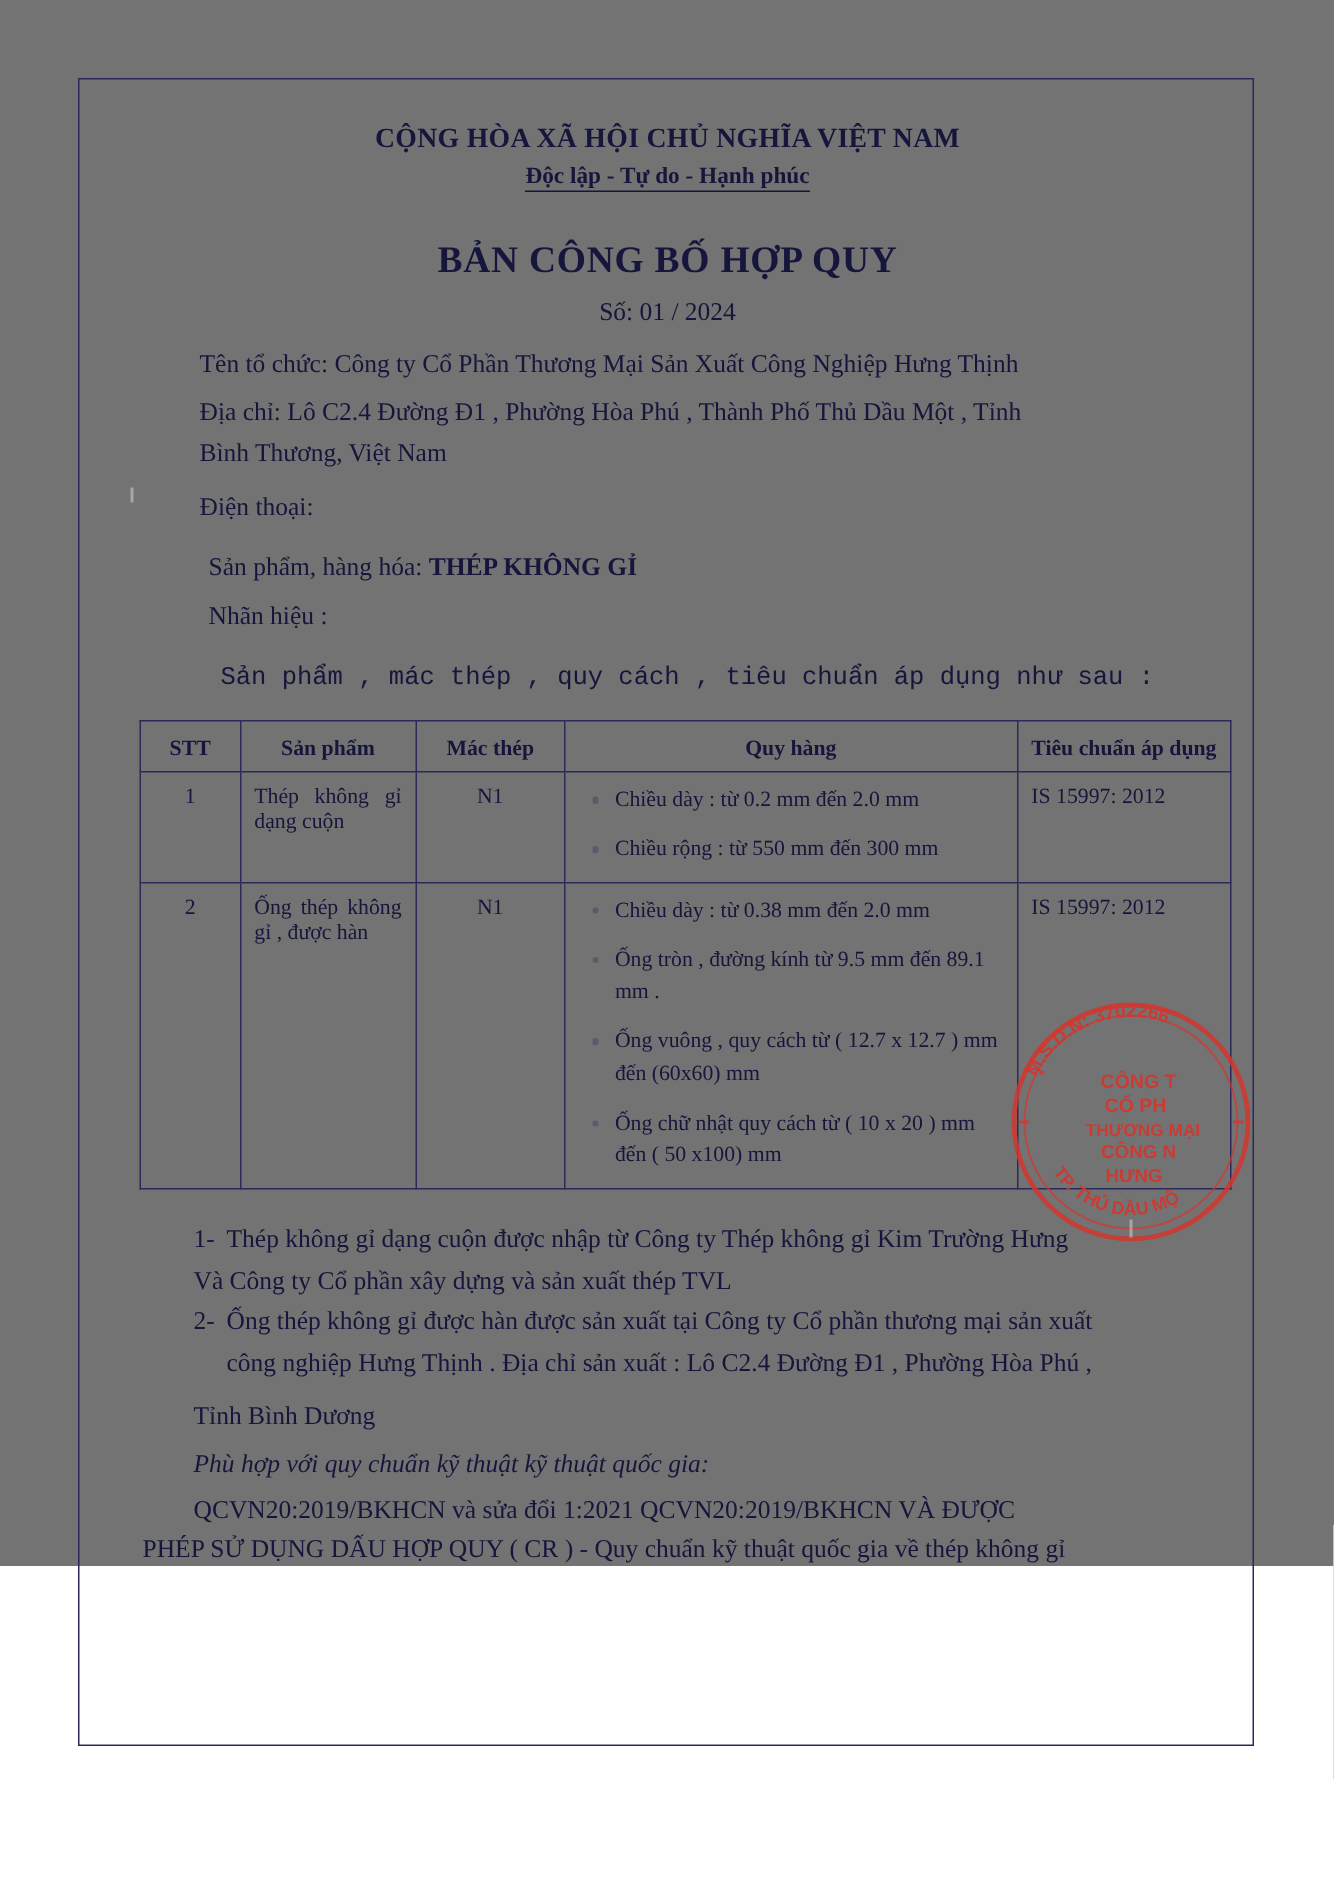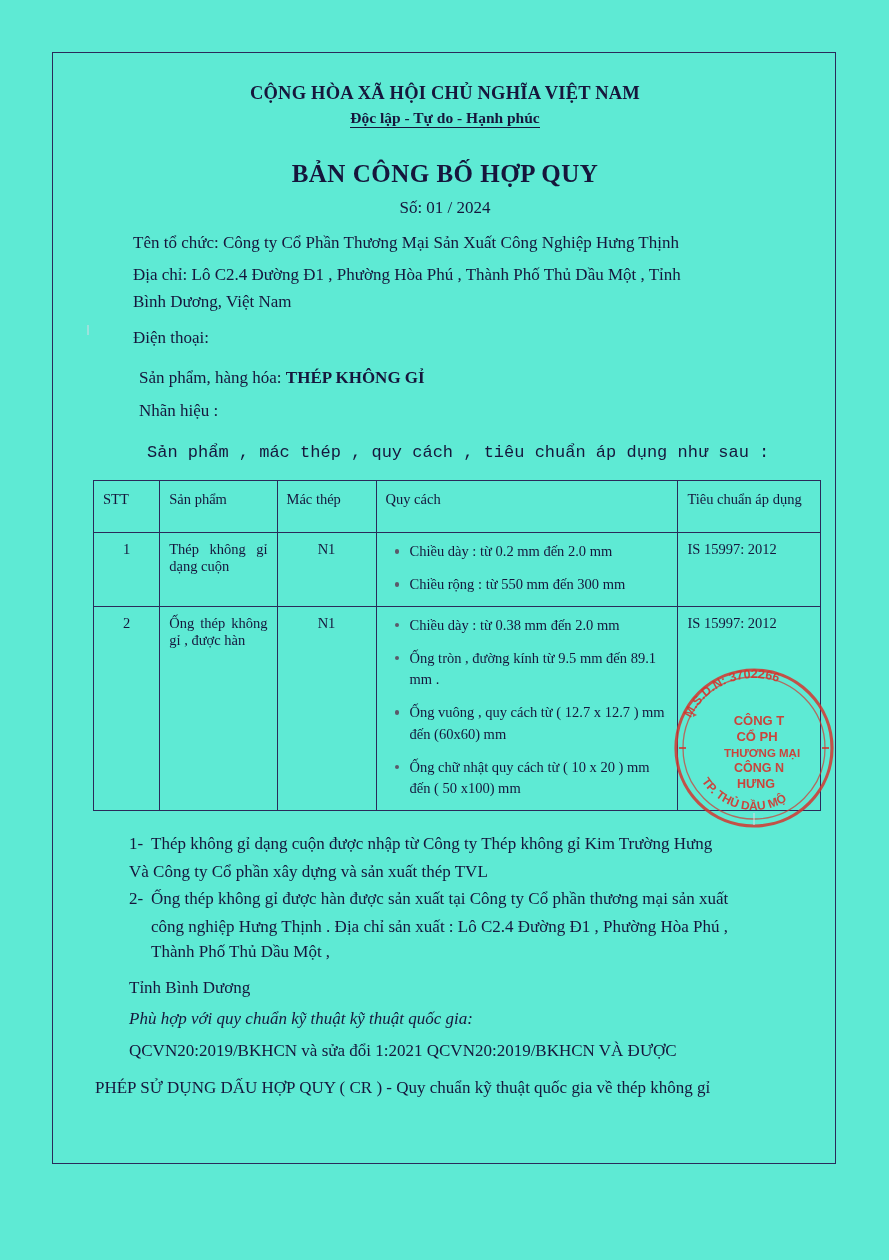--- a/index.html
+++ b/index.html
@@ -11,22 +11,22 @@
     width: 889px;
     height: 1260px;
     font-family: "Liberation Serif", serif;
     color: #1a1a3a;
     position: relative;
     overflow: hidden;
   }
   .page {
     position: absolute;
     left: 0; top: 0;
-    width: 889px; height: 1260px;
-    background: #5eead4;
+    width: 889px; height: 1044px;
+    background: #737373;
   }
   .doc-frame {
     position: absolute;
     left: 52px;
     top: 52px;
     width: 784px;
     height: 1112px;
     border: 1.5px solid #2a2a5a;
     box-sizing: border-box;
   }
@@ -84,24 +84,24 @@
     width: 728px;
     font-size: 14.5px;
     color: #16163c;
   }
   table.spec th, table.spec td {
     border: 1px solid #2a2a5a;
     vertical-align: top;
     padding: 8px 9px;
   }
   table.spec th {
-    font-weight: normal;
-    text-align: left;
+    font-weight: bold;
+    text-align: center;
     padding-top: 10px;
-    padding-bottom: 24px;
+    padding-bottom: 6px;
     font-size: 14.5px;
   }
   .col-stt { width: 52px; text-align: center; }
   .col-prod { width: 112px; }
   .col-mac { width: 92px; text-align: center; }
   .col-quy { width: 330px; }
   .col-std { width: 142px; }
   td.c { text-align: center; }
   td.just { text-align: justify; text-align-last: left; }
   ul.spec-list {
@@ -175,36 +175,36 @@
     <div class="inner">
 
       <div class="center national-title">CỘNG HÒA XÃ HỘI CHỦ NGHĨA VIỆT NAM</div>
       <div class="center national-sub"><span class="ul">Độc lập - Tự do - Hạnh phúc</span></div>
 
       <div class="center doc-title">BẢN CÔNG BỐ HỢP QUY</div>
       <div class="center doc-number">Số: 01 / 2024</div>
 
       <div class="para indent">Tên tổ chức: Công ty Cổ Phần Thương Mại Sản Xuất Công Nghiệp Hưng Thịnh</div>
       <div class="para indent" style="margin-top:6px;">Địa chỉ: Lô C2.4 Đường Đ1 , Phường Hòa Phú , Thành Phố Thủ Dầu Một , Tỉnh</div>
-      <div class="para" style="margin-top:0;padding-left:52px;">Bình Dương, Việt Nam</div>
+      <div class="para" style="margin-top:0;padding-left:52px;">Bình Thương, Việt Nam</div>
       <div class="para indent" style="margin-top:10px;">Điện thoại:</div>
 
       <div class="para indent2" style="margin-top:14px;">
         <span>Sản phẩm, hàng hóa: </span><span class="bold">THÉP KHÔNG GỈ</span>
       </div>
       <div class="para indent2" style="margin-top:6px;">Nhãn hiệu :</div>
       <div class="para indent3" style="margin-top:16px;font-family:Liberation Mono, monospace;">Sản phẩm , mác thép , quy cách , tiêu chuẩn áp dụng như sau :</div>
 
       <table class="spec">
         <thead>
           <tr>
             <th class="col-stt">STT</th>
             <th class="col-prod">Sản phẩm</th>
             <th class="col-mac">Mác thép</th>
-            <th class="col-quy">Quy cách</th>
+            <th class="col-quy">Quy hàng</th>
             <th class="col-std">Tiêu chuẩn áp dụng</th>
           </tr>
         </thead>
         <tbody>
           <tr>
             <td class="c">1</td>
             <td class="just">Thép không gỉ dạng cuộn</td>
             <td class="c">N1</td>
             <td>
               <ul class="spec-list">
@@ -236,27 +236,26 @@
           <div class="note-num">1-</div>
           <div class="note-text">Thép không gỉ dạng cuộn được nhập từ Công ty Thép không gỉ Kim Trường Hưng</div>
         </div>
         <div class="note-cont">Và Công ty Cổ phần xây dựng và sản xuất thép TVL</div>
 
         <div class="note-item" style="margin-top:2px;">
           <div class="note-num">2-</div>
           <div class="note-text">Ống thép không gỉ được hàn được sản xuất tại Công ty Cổ phần thương mại sản xuất</div>
         </div>
         <div class="note-cont2">công nghiệp Hưng Thịnh . Địa chỉ sản xuất : Lô C2.4 Đường Đ1 , Phường Hòa Phú ,</div>
-        <div class="note-cont2">Thành Phố Thủ Dầu Một ,</div>
       </div>
 
       <div class="footer-para" style="padding-left:48px;">Tỉnh Bình Dương</div>
       <div class="footer-para" style="padding-left:48px;margin-top:6px;font-style:italic;">Phù hợp với quy chuẩn kỹ thuật kỹ thuật quốc gia:</div>
       <div class="footer-para footer-just" style="margin-top:6px;">QCVN20:2019/BKHCN và sửa đổi 1:2021  QCVN20:2019/BKHCN VÀ ĐƯỢC</div>
-      <div class="footer-para" style="padding-left:14px;margin-top:12px;">PHÉP SỬ DỤNG DẤU HỢP QUY ( CR ) -  Quy chuẩn kỹ thuật quốc gia về thép không gỉ</div>
+      <div class="footer-para" style="padding-left:14px;margin-top:0;">PHÉP SỬ DỤNG DẤU HỢP QUY ( CR ) -  Quy chuẩn kỹ thuật quốc gia về thép không gỉ</div>
 
     </div>
 
     <div class="stamp">
       <svg width="190" height="190" viewBox="0 0 190 190" xmlns="http://www.w3.org/2000/svg">
         <defs>
           <path id="arcTop" d="M 25,95 A 70,70 0 0 1 165,95"></path>
           <path id="arcBot" d="M 33,95 A 62,62 0 0 0 157,95"></path>
         </defs>
         <circle cx="95" cy="95" r="78" fill="none" stroke="#d4362f" stroke-width="3.2" opacity="0.85"></circle>

